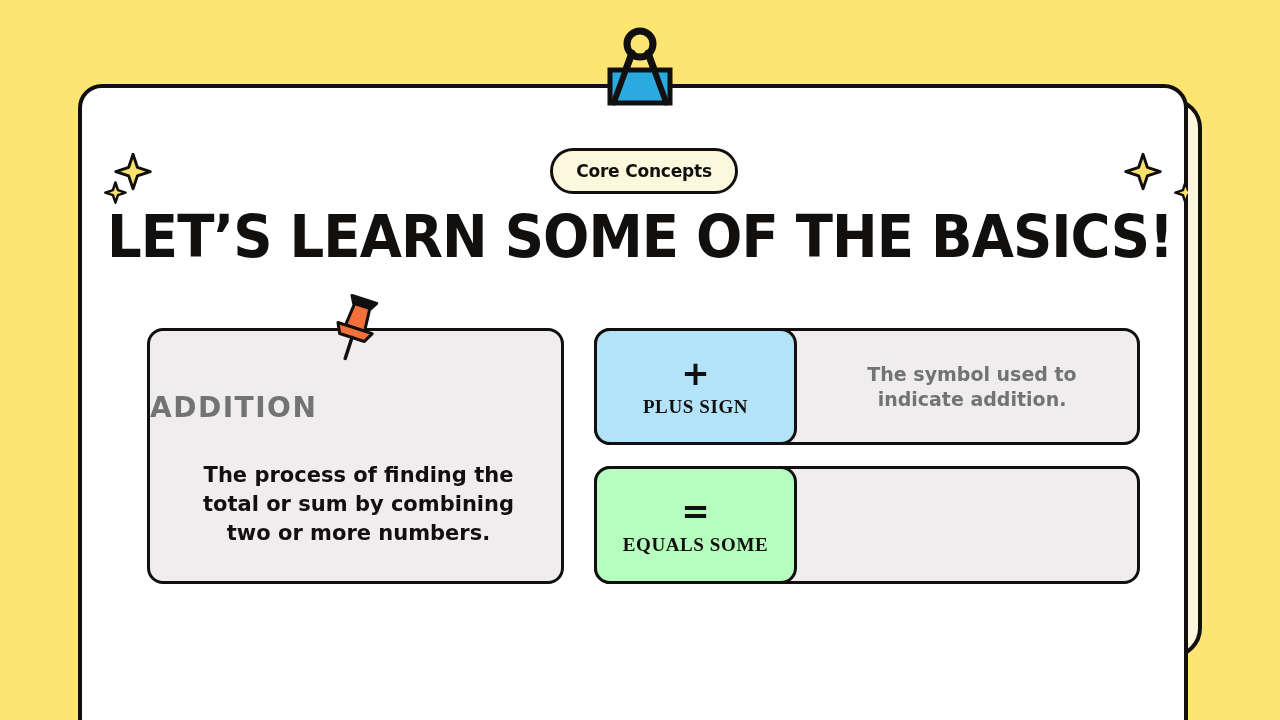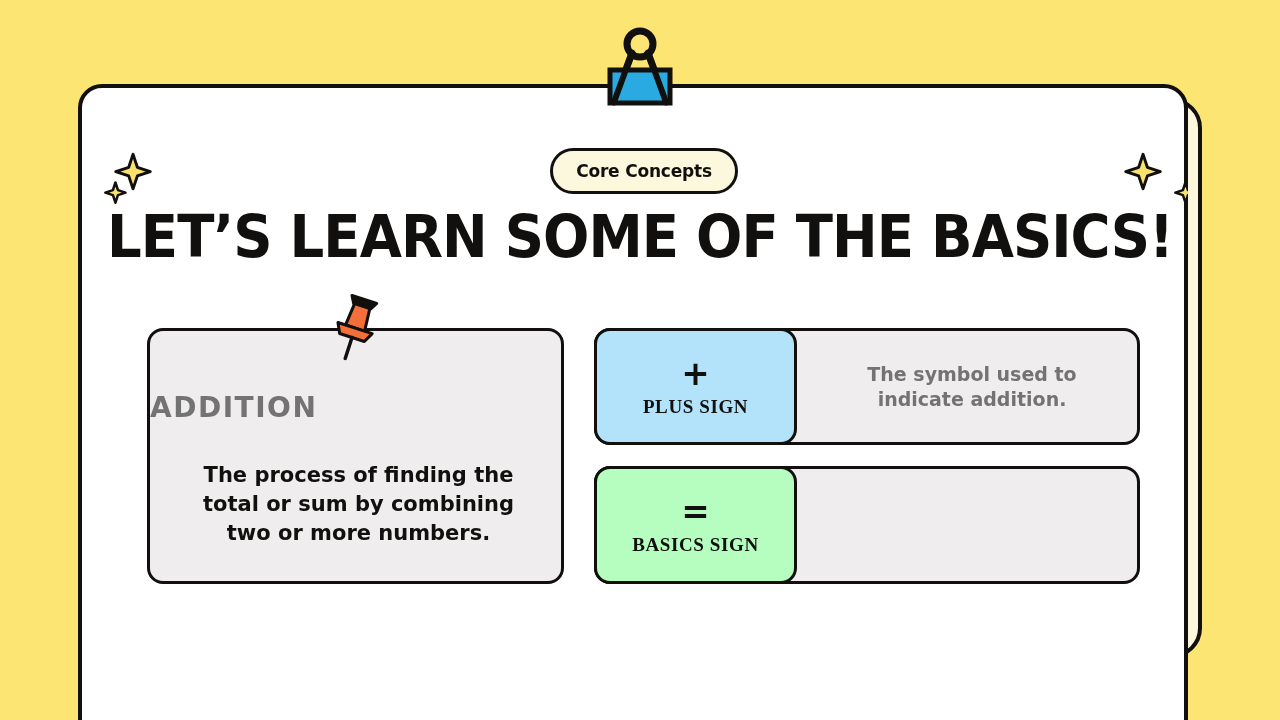--- a/index.html
+++ b/index.html
@@ -255,21 +255,21 @@
       <div class="tile">
         <span class="tile-symbol">+</span>
         <span class="tile-label">PLUS SIGN</span>
       </div>
       <div class="row-desc">The symbol used to indicate addition.</div>
     </div>
 
     <div class="row row-equals" style="left:512px; top:378px;">
       <div class="tile">
         <span class="tile-symbol">=</span>
-        <span class="tile-label">BASICS SIGN</span>
+        <span class="tile-label">EQUALS SOME</span>
       </div>
     </div>
 
   </div>
 
   <div class="clip">
     <svg width="84" height="80" viewBox="0 0 84 80">
       <circle cx="42" cy="18" r="13" fill="none" stroke="#12100E" stroke-width="7"></circle>
       <path d="M34 27 L16 76" stroke="#12100E" stroke-width="7" stroke-linecap="round"></path>
       <path d="M50 27 L68 76" stroke="#12100E" stroke-width="7" stroke-linecap="round"></path>

